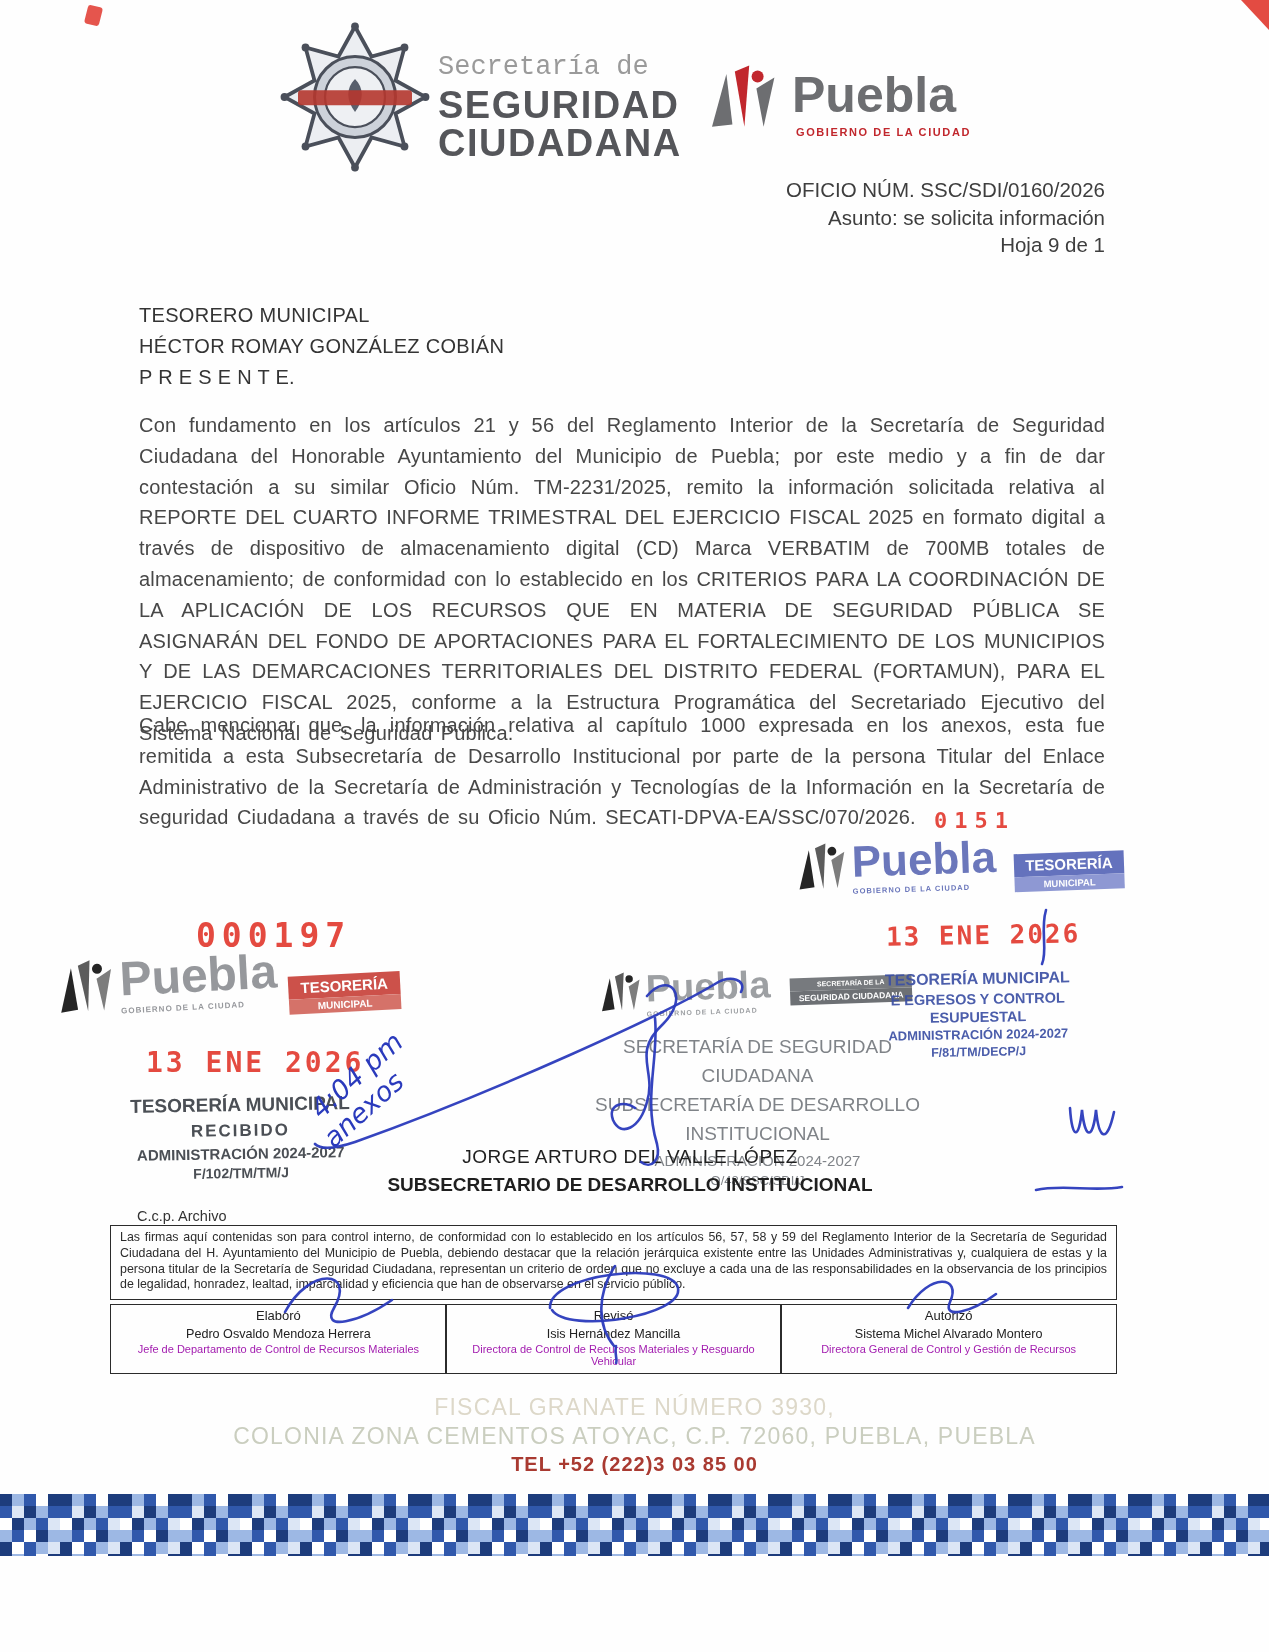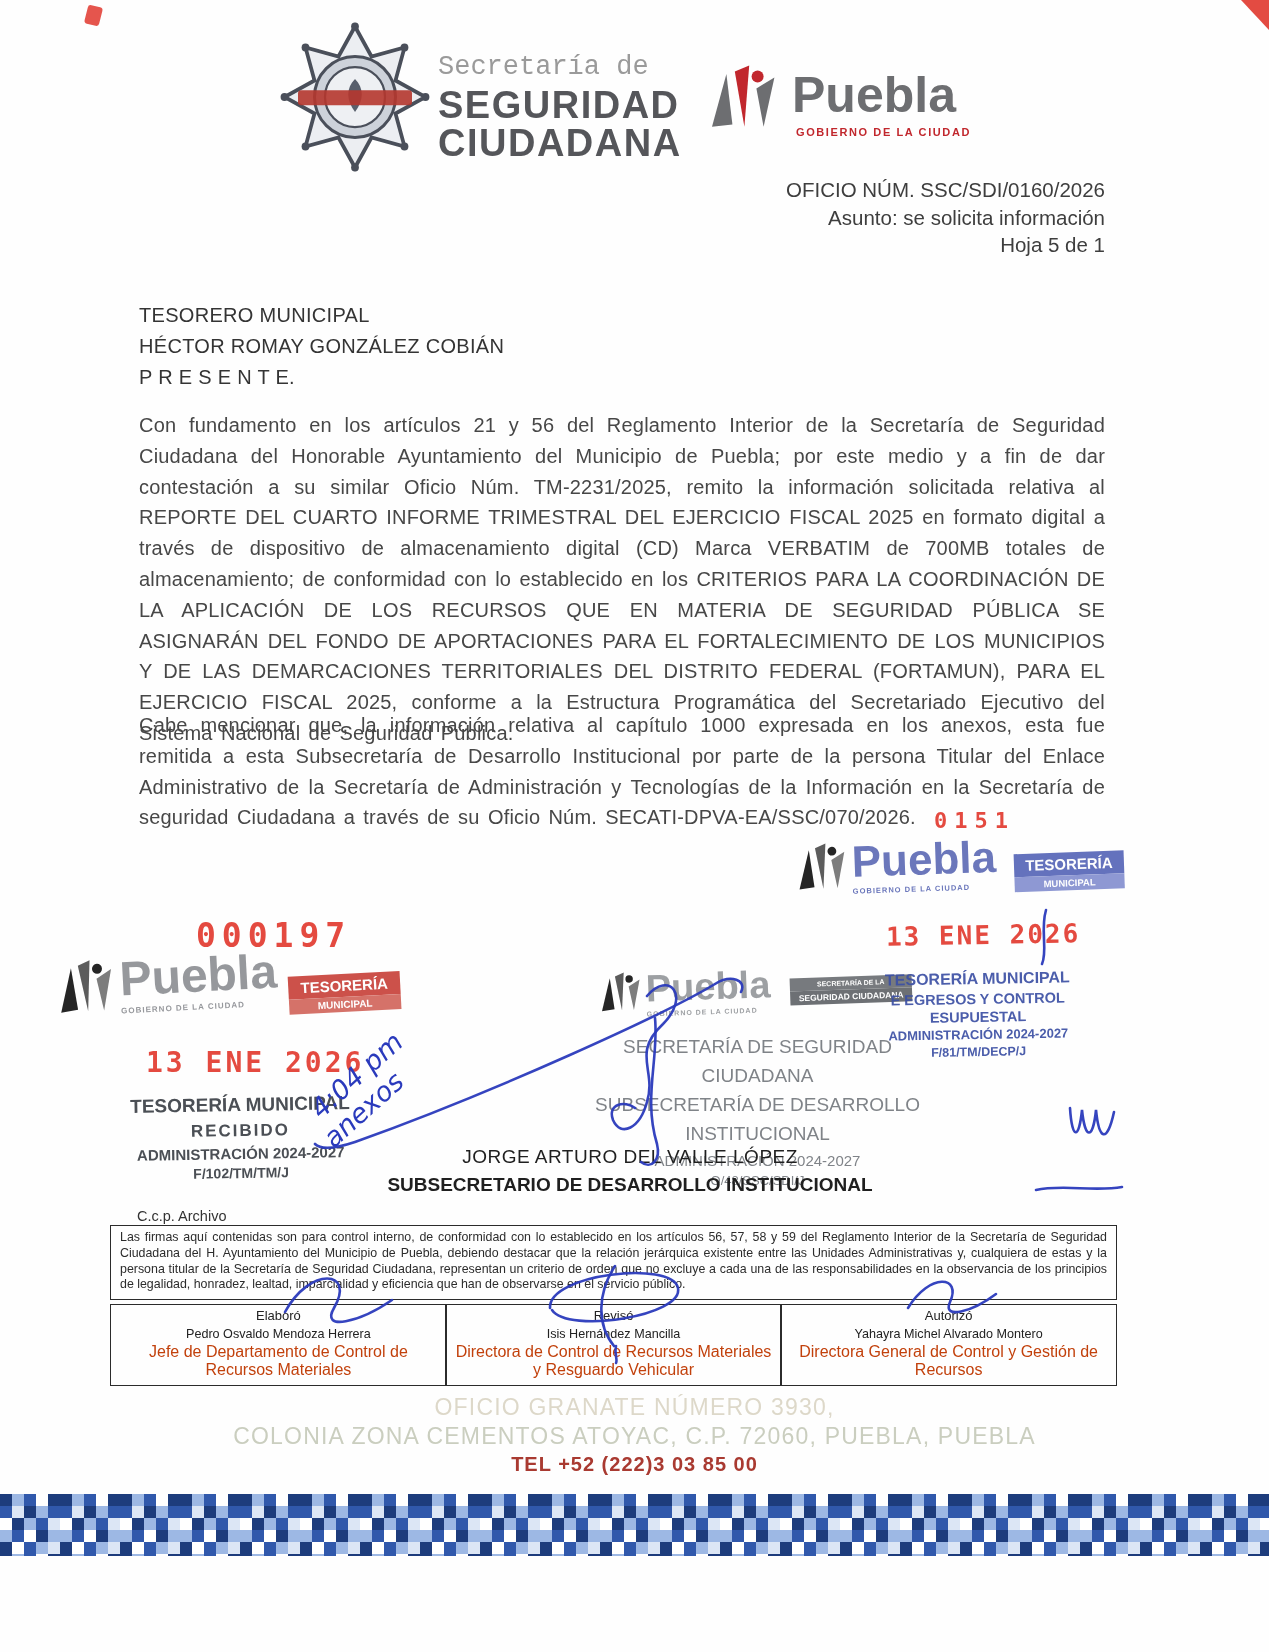--- a/index.html
+++ b/index.html
@@ -103,21 +103,21 @@
 
   
   #legal-wrap{left:110px;top:1225px;width:1007px;}
   .legal-box{border:1.7px solid #2b2b2b;padding:4px 9px 6px;font-size:12.4px;line-height:15.8px;
              text-align:justify;color:#2c2c2c;}
   .appr-row{display:flex;margin-top:4px;}
   .appr-cell{border:1.7px solid #2b2b2b;flex:1;text-align:center;padding:3px 6px 6px;min-height:52px;background:transparent;}
   .appr-cell + .appr-cell{margin-left:-1.7px;}
   .appr-role{font-size:13px;color:#222;margin-bottom:4px;}
   .appr-name{font-size:12.6px;color:#222;margin-bottom:2px;}
-  .appr-title{font-size:16px;color:#c2410c;}
+  .appr-title{font-size:11px;color:#a21caf;}
 
   
   #addr1{left:0;top:1394px;width:100%;text-align:center;font-size:23px;color:#ddd8c9;letter-spacing:1.2px;}
   #addr2{left:0;top:1423px;width:100%;text-align:center;font-size:23px;color:#cacebf;letter-spacing:1.2px;}
   #tel{left:0;top:1453px;width:100%;text-align:center;font-size:20px;font-weight:bold;color:#a93a31;letter-spacing:1px;}
 
   #camo{left:0;top:1494px;}
 
   
   #handwrite{left:305px;top:1102px;color:#2a3abc;font-size:27px;font-style:italic;line-height:30px;
@@ -173,21 +173,21 @@
     <path d="M29 8 L41 3 L37 54 Z" fill="#c1272d"></path>
     <circle cx="48" cy="12" r="5" fill="#c1272d"></circle>
     <path d="M47 22 L62 13 L53 54 Z" fill="#6d6e71"></path>
   </svg>
   <div class="abs" id="pue-brand">Puebla</div>
   <div class="abs" id="pue-sub">GOBIERNO DE LA CIUDAD</div>
 
   <div class="abs z2" id="meta">
     <div>OFICIO NÚM. SSC/SDI/0160/2026</div>
     <div>Asunto: se solicita información</div>
-    <div>Hoja 5 de 1</div>
+    <div>Hoja 9 de 1</div>
   </div>
 
   <div class="abs z2" id="recipient">
     <div>TESORERO MUNICIPAL</div>
     <div>HÉCTOR ROMAY GONZÁLEZ COBIÁN</div>
     <div>P R E S E N T E.</div>
   </div>
 
   <p class="para z2" id="p1">Con fundamento en los artículos 21 y 56 del Reglamento Interior de la Secretaría de Seguridad Ciudadana del Honorable Ayuntamiento del Municipio de Puebla; por este medio y a fin de dar contestación a su similar Oficio Núm. TM-2231/2025, remito la información solicitada relativa al REPORTE DEL CUARTO INFORME TRIMESTRAL DEL EJERCICIO FISCAL 2025 en formato digital a través de dispositivo de almacenamiento digital (CD) Marca VERBATIM de 700MB totales de almacenamiento; de conformidad con lo establecido en los CRITERIOS PARA LA COORDINACIÓN DE LA APLICACIÓN DE LOS RECURSOS QUE EN MATERIA DE SEGURIDAD PÚBLICA SE ASIGNARÁN DEL FONDO DE APORTACIONES PARA EL FORTALECIMIENTO DE LOS MUNICIPIOS Y DE LAS DEMARCACIONES TERRITORIALES DEL DISTRITO FEDERAL (FORTAMUN), PARA EL EJERCICIO FISCAL 2025, conforme a la Estructura Programática del Secretariado Ejecutivo del Sistema Nacional de Seguridad Pública.</p>
   <p class="para z2" id="p2">Cabe mencionar que, la información relativa al capítulo 1000 expresada en los anexos, esta fue remitida a esta Subsecretaría de Desarrollo Institucional por parte de la persona Titular del Enlace Administrativo de la Secretaría de Administración y Tecnologías de la Información en la Secretaría de seguridad Ciudadana a través de su Oficio Núm. SECATI-DPVA-EA/SSC/070/2026.</p>
@@ -282,27 +282,27 @@
         <div class="appr-name">Pedro Osvaldo Mendoza Herrera</div>
         <div class="appr-title">Jefe de Departamento de Control de Recursos Materiales</div>
       </div>
       <div class="appr-cell">
         <div class="appr-role">Revisó</div>
         <div class="appr-name">Isis Hernández Mancilla</div>
         <div class="appr-title">Directora de Control de Recursos Materiales y Resguardo Vehicular</div>
       </div>
       <div class="appr-cell">
         <div class="appr-role">Autorizó</div>
-        <div class="appr-name">Yahayra Michel Alvarado Montero</div>
+        <div class="appr-name">Sistema Michel Alvarado Montero</div>
         <div class="appr-title">Directora General de Control y Gestión de Recursos</div>
       </div>
     </div>
   </div>
 
-  <div class="abs" id="addr1">OFICIO GRANATE NÚMERO 3930,</div>
+  <div class="abs" id="addr1">FISCAL GRANATE NÚMERO 3930,</div>
   <div class="abs" id="addr2">COLONIA ZONA CEMENTOS ATOYAC,  C.P. 72060, PUEBLA, PUEBLA</div>
   <div class="abs" id="tel">TEL +52 (222)3 03 85 00</div>
 
   <svg class="abs" id="camo" width="1269" height="62">
     <defs>
       <pattern id="camopat" width="60" height="60" patternUnits="userSpaceOnUse">
         <rect x="0" y="0" width="12" height="12" fill="#1d3c7c"></rect>
           <rect x="12" y="0" width="12" height="12" fill="#9db8e4"></rect>
           <rect x="24" y="0" width="12" height="12" fill="#3058ab"></rect>
           <rect x="36" y="0" width="12" height="12" fill="#ffffff"></rect>

